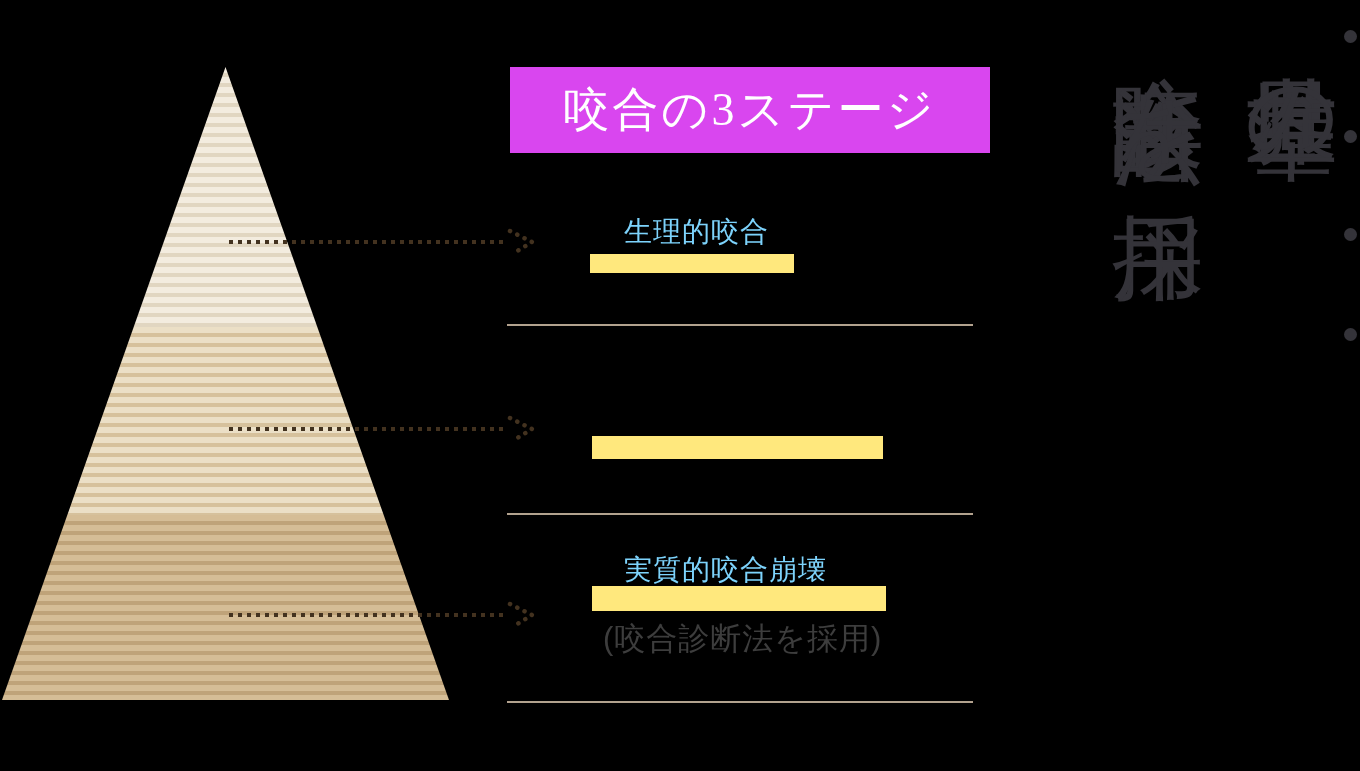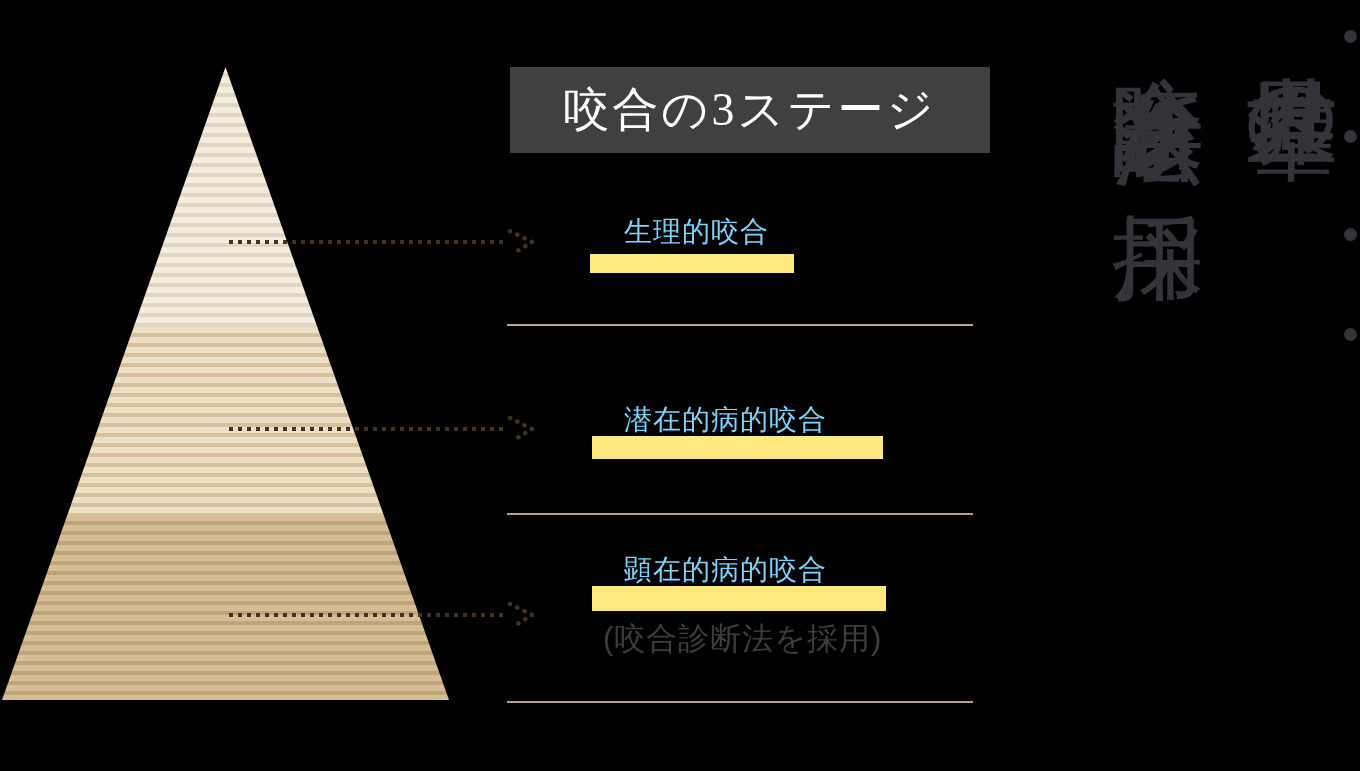--- a/index.html
+++ b/index.html
@@ -44,21 +44,21 @@
   }
   .leader svg { position: absolute; left: 278px; top: 2px; }
   .leader-1 { top: 226px; }
   .leader-2 { top: 413px; }
   .leader-3 { top: 599px; }
 
   
   .badge {
     position: absolute; left: 510px; top: 67px;
     width: 480px; height: 86px;
-    background: #404040;
+    background: #d946ef;
     display: flex; align-items: center; justify-content: center;
   }
   .badge-label {
     font-family: "Liberation Serif", "DejaVu Serif", serif;
     font-size: 46px; color: #ffffff; letter-spacing: 3px; white-space: nowrap;
   }
 
   
   .stage-label {
     position: absolute; left: 624px;
@@ -142,25 +142,24 @@
   </div>
 
   <div class="badge">
     <span class="badge-label">咬合の3ステージ</span>
   </div>
 
   <span class="stage-label label-1">生理的咬合</span>
   <div class="hl hl-1"></div>
   <div class="divider divider-1"></div>
 
-  <span class="stage-label label-2">潜在的病的咬合</span>
   <div class="hl hl-2"></div>
   <div class="divider divider-2"></div>
 
-  <span class="stage-label label-3">顕在的病的咬合</span>
+  <span class="stage-label label-3">実質的咬合崩壊</span>
   <div class="hl hl-3"></div>
   <span class="stage-note note-3">(咬合診断法を採用)</span>
   <div class="divider divider-3"></div>
 
   <div class="v-line v-line-1">世界基準の</div>
   <div class="v-line v-line-2">咬合診断法を採用</div>
 
   <div class="deco-dot deco-dot-1"></div>
   <div class="deco-dot deco-dot-2"></div>
   <div class="deco-dot deco-dot-3"></div>

